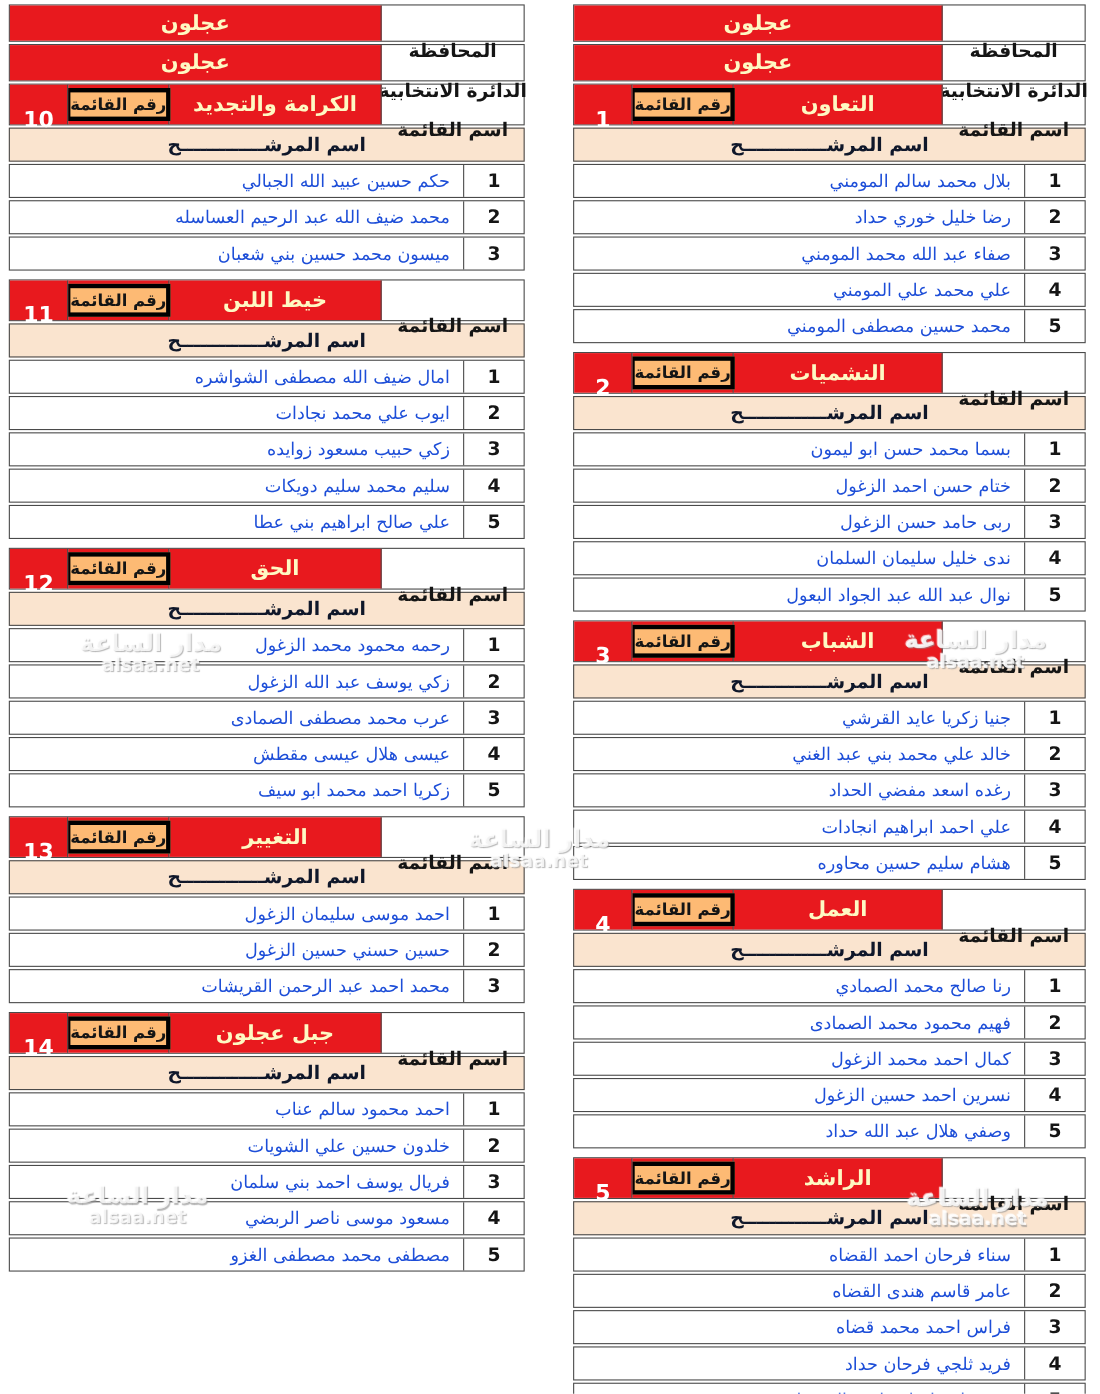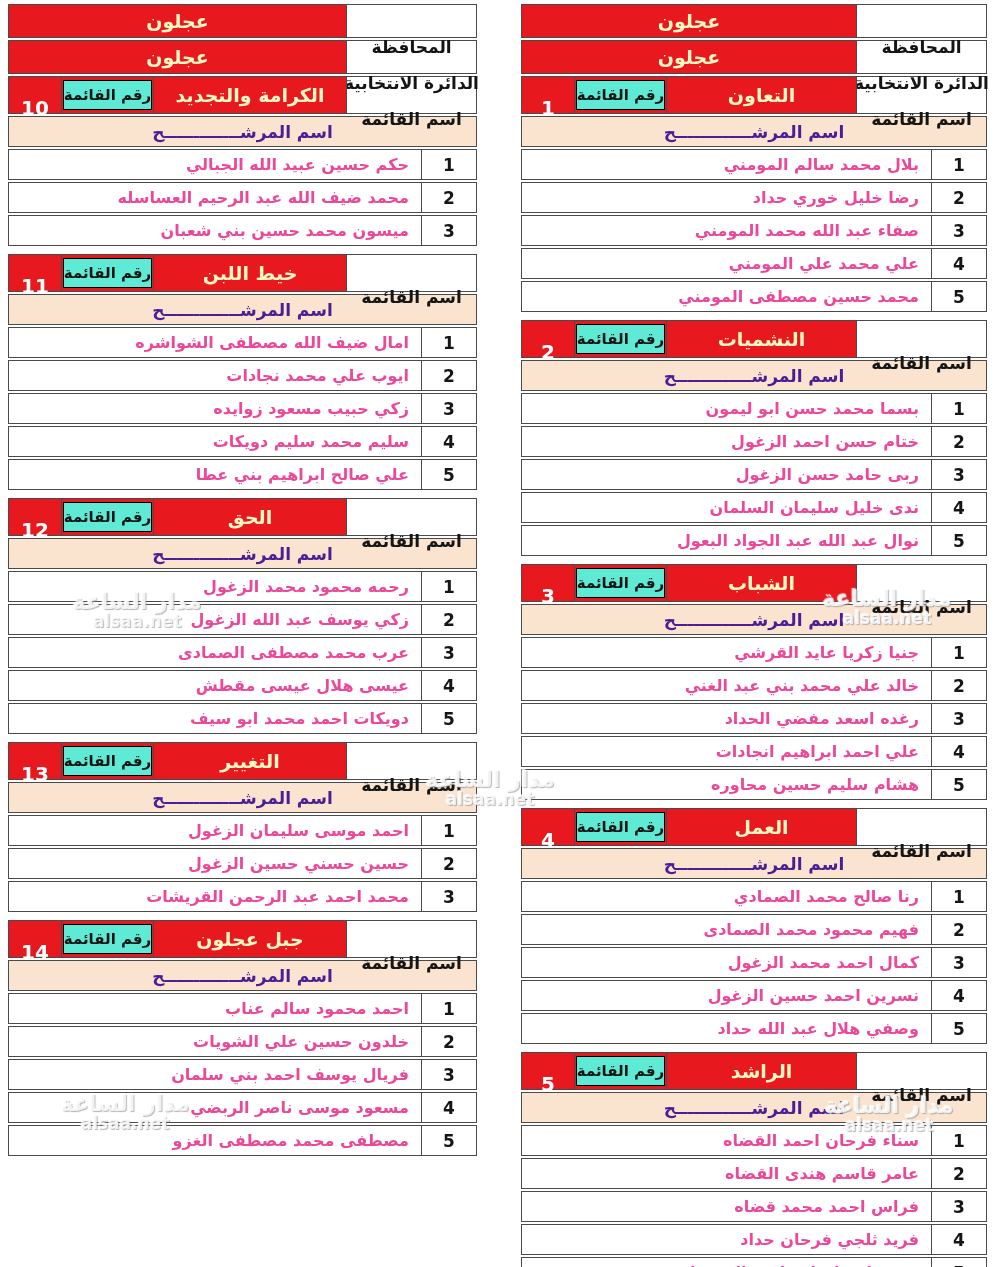--- a/index.html
+++ b/index.html
@@ -20,52 +20,52 @@
     box-sizing:border-box; background:#ffffff;
   }
   .row > .cell + .cell { border-right:1px solid #4a4a4a; }
   .cell { display:flex; align-items:center; justify-content:center; box-sizing:border-box; min-width:0; }
 
   .hrow { height:34px; }
   .listrow { height:38px; }
   .candhdr {
     height:31px; background:#fae4cf;
     display:flex; align-items:center; justify-content:center;
-    font-weight:bold; font-size:17px; color:#4c1d95;
+    font-weight:bold; font-size:17px; color:#0f172a;
     white-space:nowrap; overflow:hidden;
   }
   .candrow { height:31px; }
 
   .lbl { background:#fae4cf; font-weight:bold; font-size:17px; color:#151515; white-space:nowrap; }
   .wlabel { width:129px; flex:none;margin-top:42px; }
   .red { background:#e8191e; }
   .grow { flex:1; }
   .yellow { color:#fef9c3; font-weight:bold; font-size:19px; white-space:nowrap; }
   .numyellow { color:#ffffff; font-weight:bold; font-size:20px;margin-top:26px; }
   .wqlabel { width:92px; flex:none; }
   .wnum { width:53px; flex:none; }
   .inset {
     flex:1; align-self:stretch; margin:3px 3px;
-    background:#5eead4; border:1px solid #000000;
+    background:#fdba74; border:4px solid #000000;
     display:flex; align-items:center; justify-content:center;
     font-weight:bold; font-size:15px; color:#151515; white-space:nowrap;
   }
   .cnum { width:54px; flex:none; font-weight:bold; font-size:17px; color:#151515; }
   .cname {
     flex:1; justify-content:flex-start; padding-right:12px;
-    font-weight:bold; font-size:16px; color:#ec4899; white-space:nowrap; overflow:hidden;
+    font-weight:normal; font-size:16px; color:#1d4ed8; white-space:nowrap; overflow:hidden;
   }
 
   .wm {
     position:absolute; width:130px; text-align:center; z-index:6;
     color:rgba(255,255,255,0.82); font-weight:bold; pointer-events:none;
     text-shadow: 1px 1px 1px rgba(145,145,145,0.65), -1px -1px 1px rgba(255,255,255,0.85);
     line-height:1.05;
   }
-  .wm .l1 { font-size:22px;margin-top:16px; }
+  .wm .l1 { font-size:22px; }
   .wm .l2 { font-size:17px; }
 </style>
 </head>
 <body>
 
 <div class="column col-right">
   <section class="etable">
     <div class="row hrow">
       <div class="cell lbl wlabel">المحافظة</div>
       <div class="cell red grow">
@@ -410,21 +410,21 @@
     <div class="cell cname">عرب محمد مصطفى الصمادى</div>
   </div>
 
   <div class="row candrow">
     <div class="cell cnum">4</div>
     <div class="cell cname">عيسى هلال عيسى مقطش</div>
   </div>
 
   <div class="row candrow">
     <div class="cell cnum">5</div>
-    <div class="cell cname">دويكات احمد محمد ابو سيف</div>
+    <div class="cell cname">زكريا احمد محمد ابو سيف</div>
   </div>
 </div>
   </section>
 
   <section class="etable">
 
     <div class="row listrow">
       <div class="cell lbl wlabel">اسم القائمة</div>
       <div class="cell red grow">
         <span class="yellow">التغيير</span>

